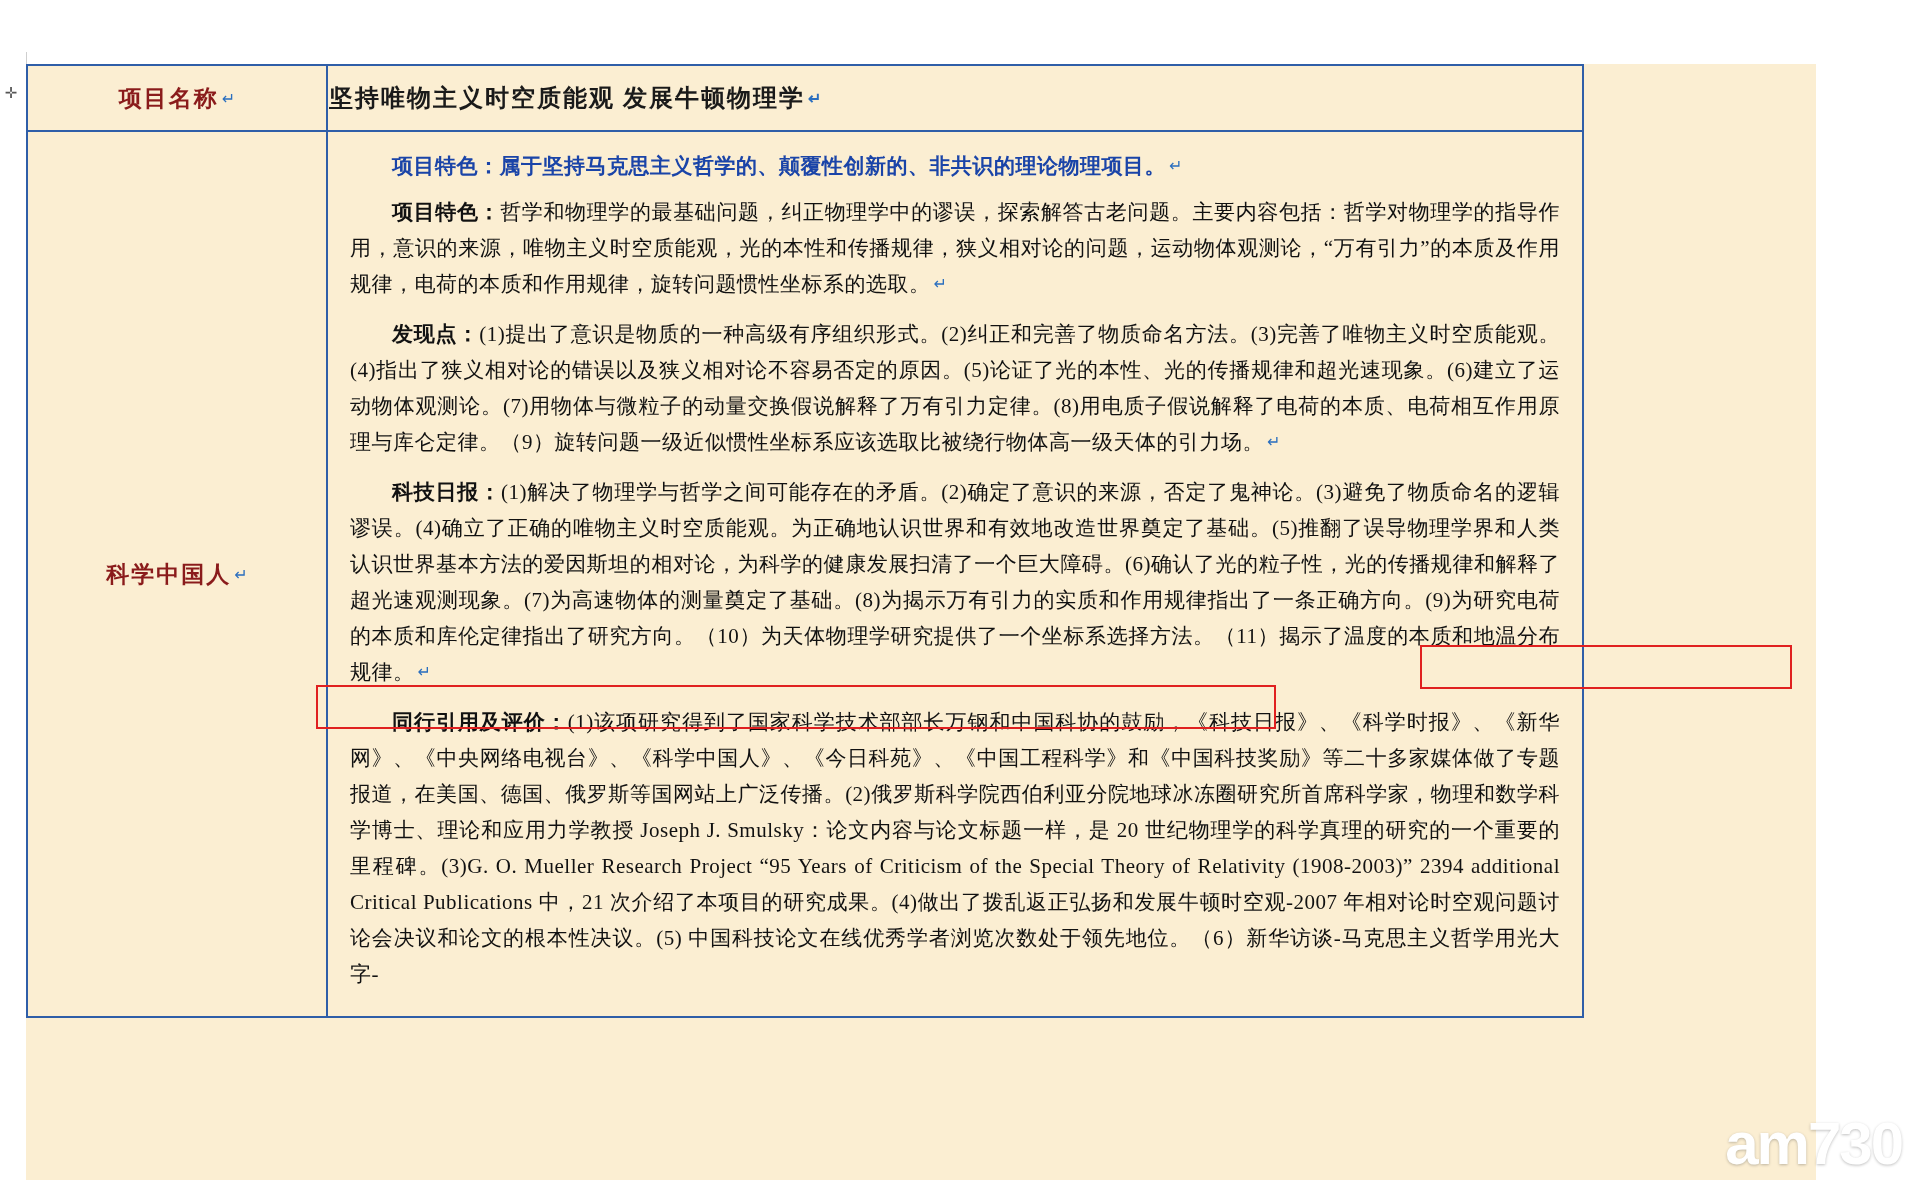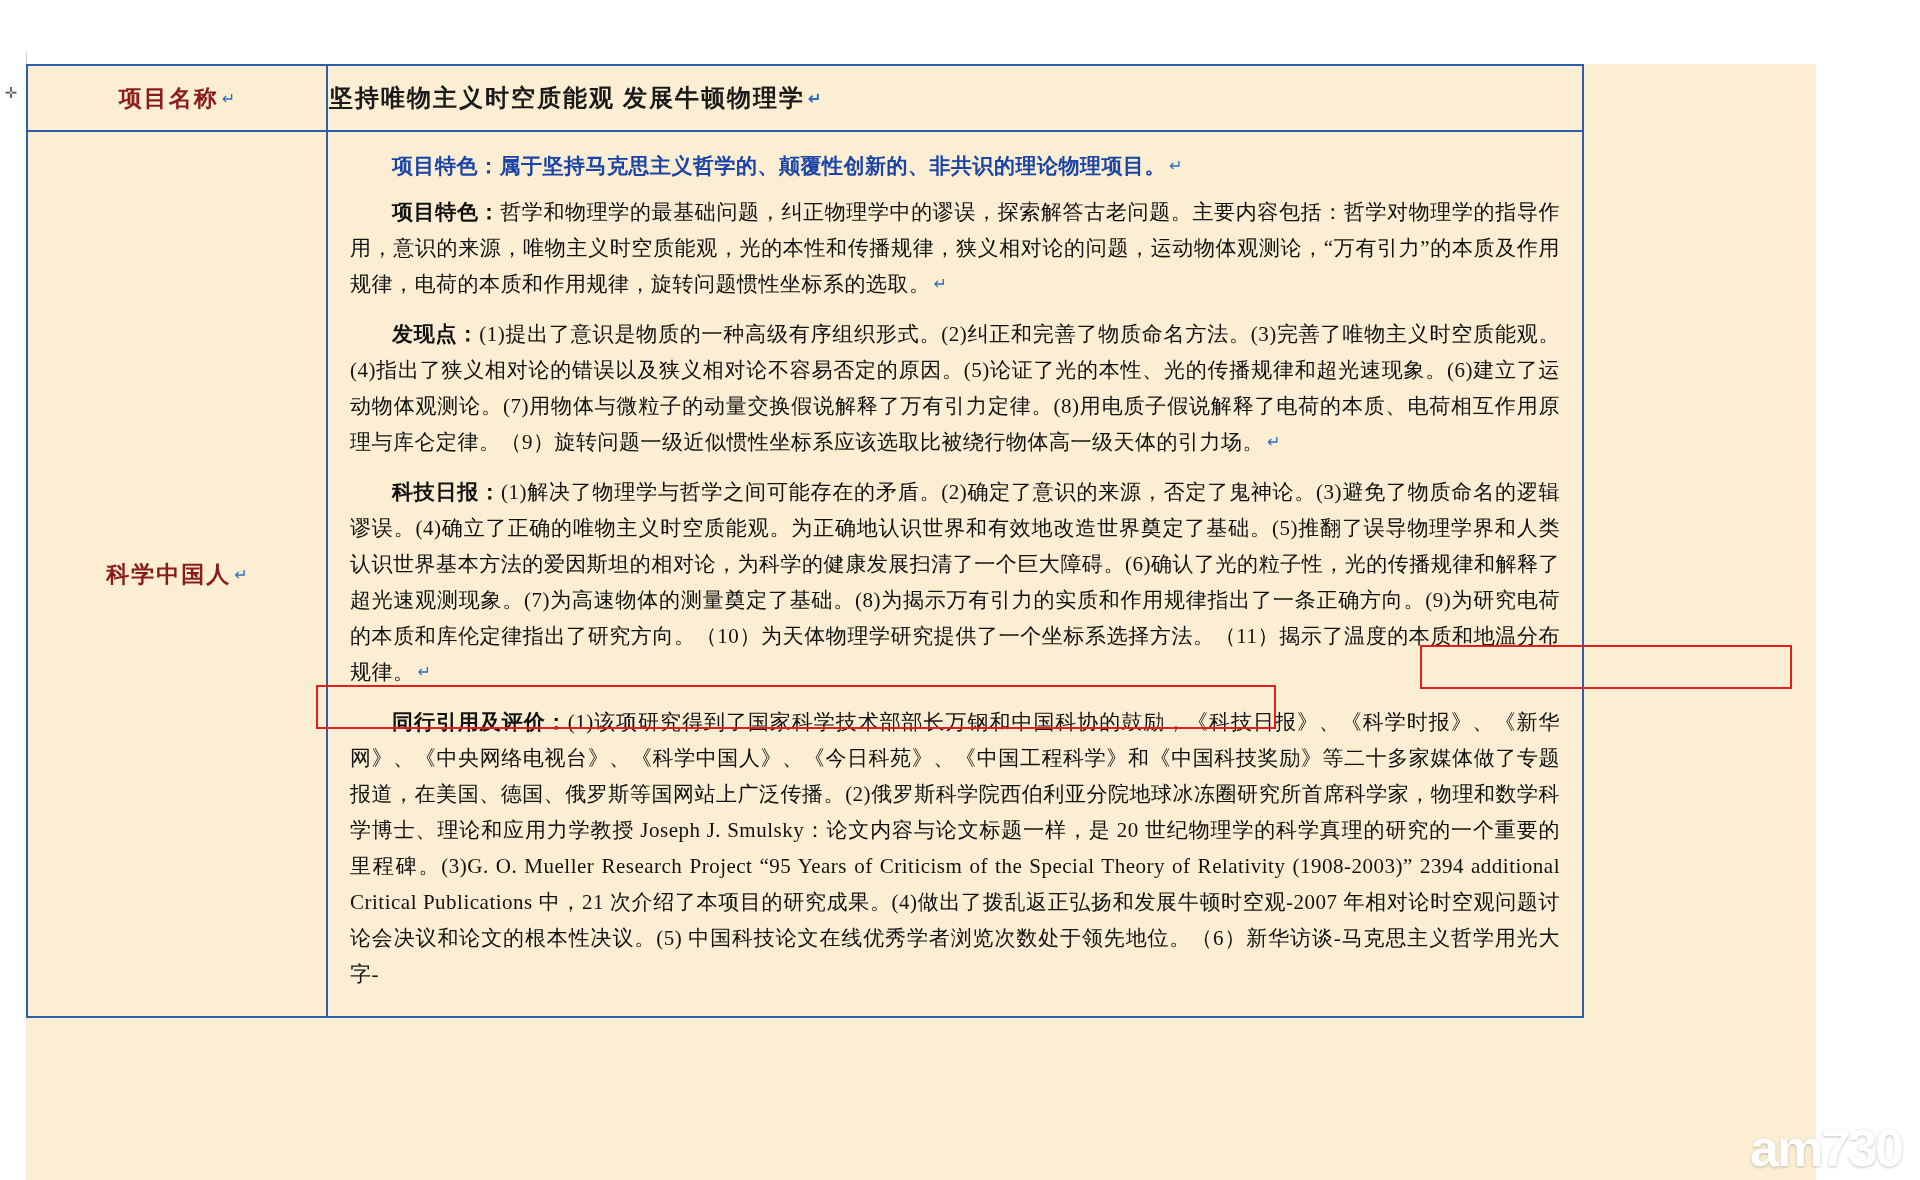--- a/index.html
+++ b/index.html
@@ -145,21 +145,21 @@
     top: 685px;
     width: 960px;
     height: 44px;
   }
   
   .watermark {
     position: absolute;
     right: 18px;
     bottom: 6px;
     font-family: "Liberation Sans", sans-serif;
-    font-size: 52px;
+    font-size: 60px;
     font-weight: bold;
     color: #ffffff;
     letter-spacing: -2px;
     text-shadow: 0 1px 3px rgba(0,0,0,0.25);
     line-height: 1;
   }
 </style>
 </head>
 <body>
 

